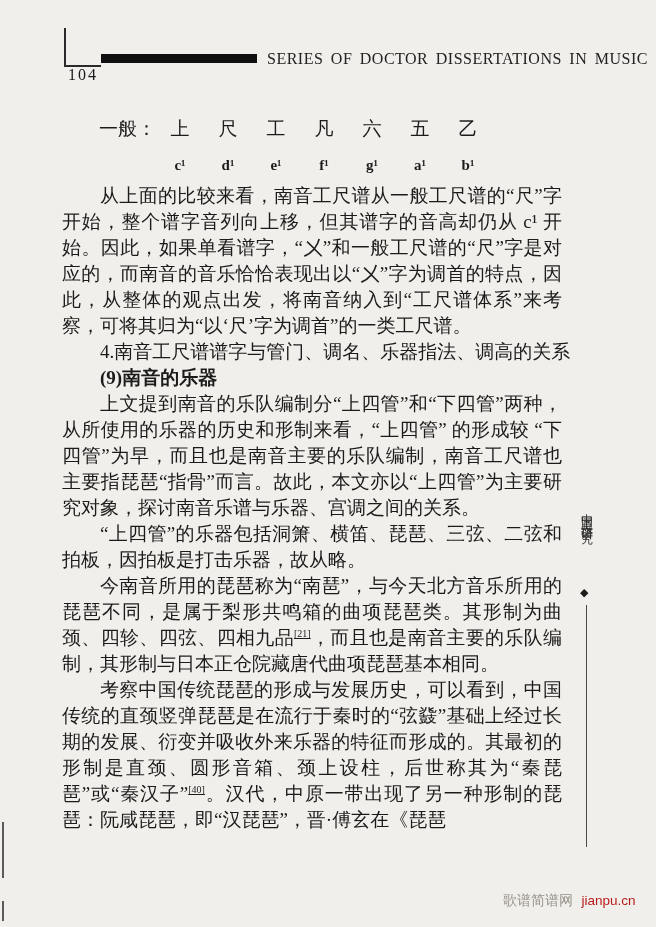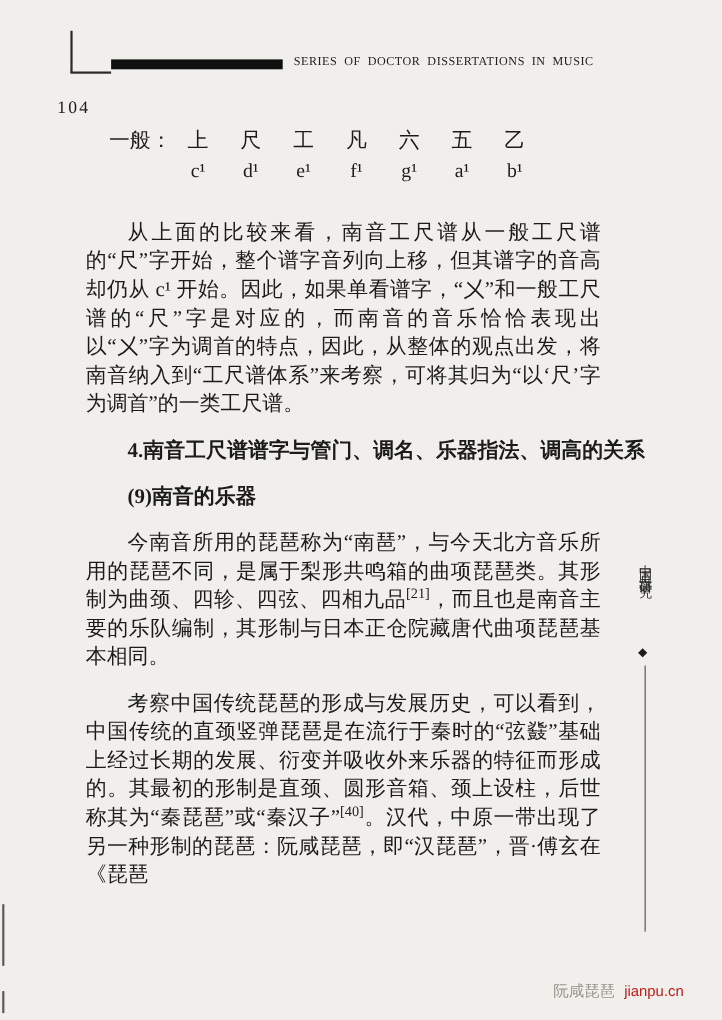--- a/index.html
+++ b/index.html
@@ -8,43 +8,43 @@
     width:656px; height:927px;
     background:#f1efeb;
     overflow:hidden;
     font-family:"Liberation Serif","DejaVu Serif",serif;
     color:#1b1b1b;
   }
 
   
   .h-vline { position:absolute; left:64px; top:28px; width:2px; height:38px; background:#2a2a2a; }
   .h-rule  { position:absolute; left:64px; top:65px; width:37px; height:2px; background:#2a2a2a; }
-  .h-pagenum { position:absolute; left:52px; top:66px; font-size:16px; letter-spacing:2px;margin-top:24px; }
+  .h-pagenum { position:absolute; left:68px; top:66px; font-size:16px; letter-spacing:2px; }
   .h-bar { position:absolute; left:101px; top:54px; width:156px; height:9px; background:#101010; }
   .h-series-zh { position:absolute; left:103px; top:65px; font-size:12px; letter-spacing:3.6px; white-space:nowrap; }
-  .h-series-en { position:absolute; left:267px; top:50px; font-size:11px; letter-spacing:0.5px; word-spacing:3px; white-space:nowrap; color:#222; }
+  .h-series-en { position:absolute; left:267px; top:50px; font-size:16px; letter-spacing:0.5px; word-spacing:3px; white-space:nowrap; color:#222; }
 
   
   .notation { position:absolute; left:99px; top:116px; display:flex; align-items:flex-start; }
   .notation-label { font-size:19px; line-height:26px; white-space:nowrap;text-align:center; }
   .note-col { width:48px; text-align:center; }
   .note-gongche { display:block; font-size:19px; line-height:26px; }
-  .note-pitch { display:block; font-size:18px; line-height:18px; margin-top:4px; }
+  .note-pitch { display:block; font-size:15px; line-height:18px; margin-top:14px;font-weight:bold; }
 
   
   .textblock {
     position:absolute; left:62px; top:183px; width:500px;
     font-size:19px; line-height:26px;
     text-align:justify;
   }
-  .textblock p { margin:16px; text-indent:2em; }
-  .sec-heading { margin:0; font-weight:bold; text-indent:1.75em; white-space:nowrap; }
+  .textblock p { margin:0; text-indent:2em; }
+  .sec-heading { margin:0; font-weight:normal; text-indent:1.75em; white-space:nowrap; }
   .sub-heading { margin:0; font-weight:bold; text-indent:1.75em; }
   .item-heading { margin:0; text-indent:2em; }
-  sup.ref { font-size:13px; line-height:0; }
+  sup.ref { font-size:10px; line-height:0;text-decoration:underline; }
 
   
   .side-title {
     position:absolute; left:578px; top:504px;
     writing-mode:vertical-rl; text-orientation:upright;
     font-size:12px; letter-spacing:3px; color:#2c2c2c;
   }
   .side-diamond { position:absolute; left:580px; top:586px; font-size:11px; color:#1b1b1b; }
   .side-line { position:absolute; left:586px; top:605px; width:1px; height:242px; background:#4a4a4a; }
 
@@ -97,29 +97,31 @@
     <span class="note-col">
       <span class="note-gongche">乙</span>
       <span class="note-pitch">b¹</span>
     </span>
   </div>
 
   <div class="textblock">
     <p>从上面的比较来看，南音工尺谱从一般工尺谱的“尺”字开始，整个谱字音列向上移，但其谱字的音高却仍从 c¹ 开始。因此，如果单看谱字，“㐅”和一般工尺谱的“尺”字是对应的，而南音的音乐恰恰表现出以“㐅”字为调首的特点，因此，从整体的观点出发，将南音纳入到“工尺谱体系”来考察，可将其归为“以‘尺’字为调首”的一类工尺谱。</p>
     <p class="sec-heading">4.南音工尺谱谱字与管门、调名、乐器指法、调高的关系</p>
     <p class="sub-heading">(9)南音的乐器</p>
+    <p>上文提到南音的乐队编制分“上四管”和“下四管”两种，从所使用的乐器的历史和形制来看，“上四管” 的形成较 “下四管”为早，而且也是南音主要的乐队编制，南音工尺谱也主要指琵琶“指骨”而言。故此，本文亦以“上四管”为主要研究对象，探讨南音乐谱与乐器、宫调之间的关系。</p>
+    <p>“上四管”的乐器包括洞箫、横笛、琵琶、三弦、二弦和拍板，因拍板是打击乐器，故从略。</p>
     <p><span>今南音所用的琵琶称为“南琶”，与今天北方音乐所用的琵琶不同，是属于梨形共鸣箱的曲项琵琶类。其形制为曲颈、四轸、四弦、四相九品</span><sup class="ref">[21]</sup><span>，而且也是南音主要的乐队编制，其形制与日本正仓院藏唐代曲项琵琶基本相同。</span></p>
     <p><span>考察中国传统琵琶的形成与发展历史，可以看到，中国传统的直颈竖弹琵琶是在流行于秦时的“弦鼗”基础上经过长期的发展、衍变并吸收外来乐器的特征而形成的。其最初的形制是直颈、圆形音箱、颈上设柱，后世称其为“秦琵琶”或“秦汉子”</span><sup class="ref">[40]</sup><span>。汉代，中原一带出现了另一种形制的琵琶：阮咸琵琶，即“汉琵琶”，晋·傅玄在《琵琶</span></p>
   </div>
 
   <div class="side-title">中国工尺谱研究</div>
   <div class="side-diamond">◆</div>
   <div class="side-line"></div>
 
   <div class="edge-line"></div>
   <div class="edge-tick"></div>
 
   <div class="watermark">
-    <span class="wm-name">阮咸琵琶</span>
+    <span class="wm-name">歌谱简谱网</span>
     <span class="wm-url">jianpu.cn</span>
   </div>
 
 </div>
 
 </body></html>

